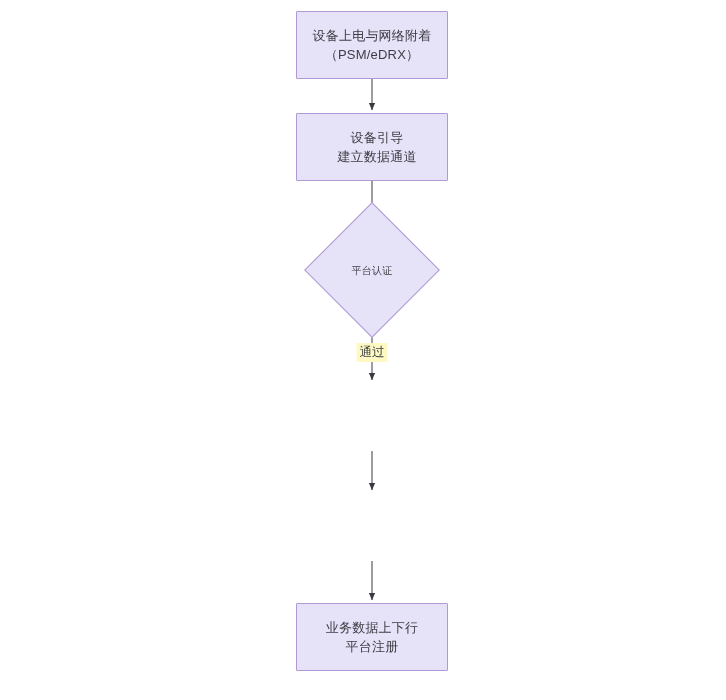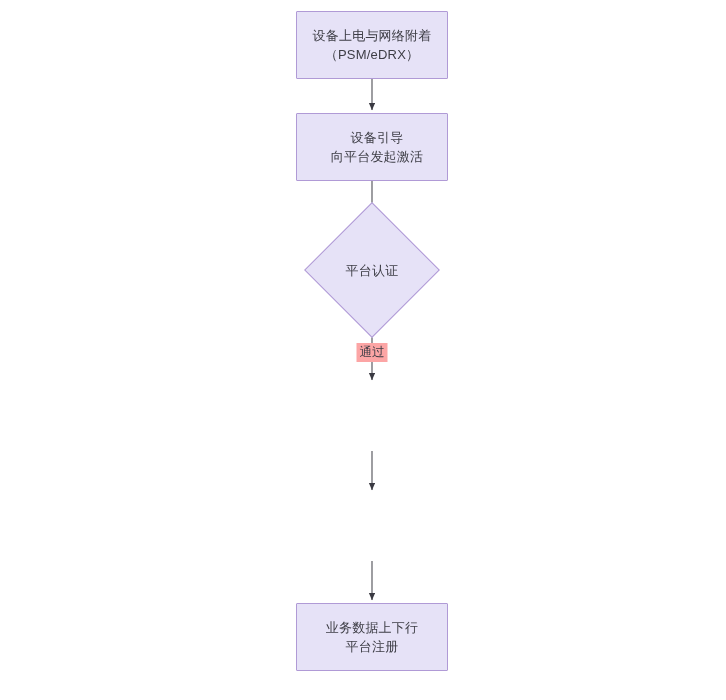--- a/index.html
+++ b/index.html
@@ -73,31 +73,31 @@
     height: 96px;
     background: #e6e2f7;
     border: 1px solid #b09ad6;
     transform: rotate(45deg);
     box-sizing: border-box;
   }
   .node-decision .diamond-label {
     position: relative;
     z-index: 3;
     color: #3d3d45;
-    font-size: 13px;
+    font-size: 10px;
     line-height: 19px;
     white-space: nowrap;
     letter-spacing: 0.2px;
   }
 
   
   .edge-label {
     position: absolute;
     z-index: 3;
-    background: #fca5a5;
+    background: #fef9c3;
     color: #3d3d45;
     font-size: 12.5px;
     line-height: 17px;
     padding: 1px 3px;
     white-space: nowrap;
     transform: translateX(-50%);
   }
 </style>
 </head>
 <body>
@@ -122,21 +122,21 @@
     <line x1="372" y1="561" x2="372" y2="600" stroke="#4d4d55" stroke-width="1.1" marker-end="url(#arrowhead)"></line>
   </svg>
 
   <div class="node node-process" style="left:296px; top:11px;">
     <span class="node-line">设备上电与网络附着</span>
     <span class="node-line">（PSM/eDRX）</span>
   </div>
 
   <div class="node node-process" style="left:296px; top:113px;padding-left:10px;">
     <span class="node-line">设备引导</span>
-    <span class="node-line">向平台发起激活</span>
+    <span class="node-line">建立数据通道</span>
   </div>
 
   <div class="node node-decision" style="left:324px; top:222px;">
     <span class="diamond-shape"></span>
     <span class="diamond-label">平台认证</span>
   </div>
 
   <div class="edge-label" style="left:372px; top:343px;">通过</div>
 
 

